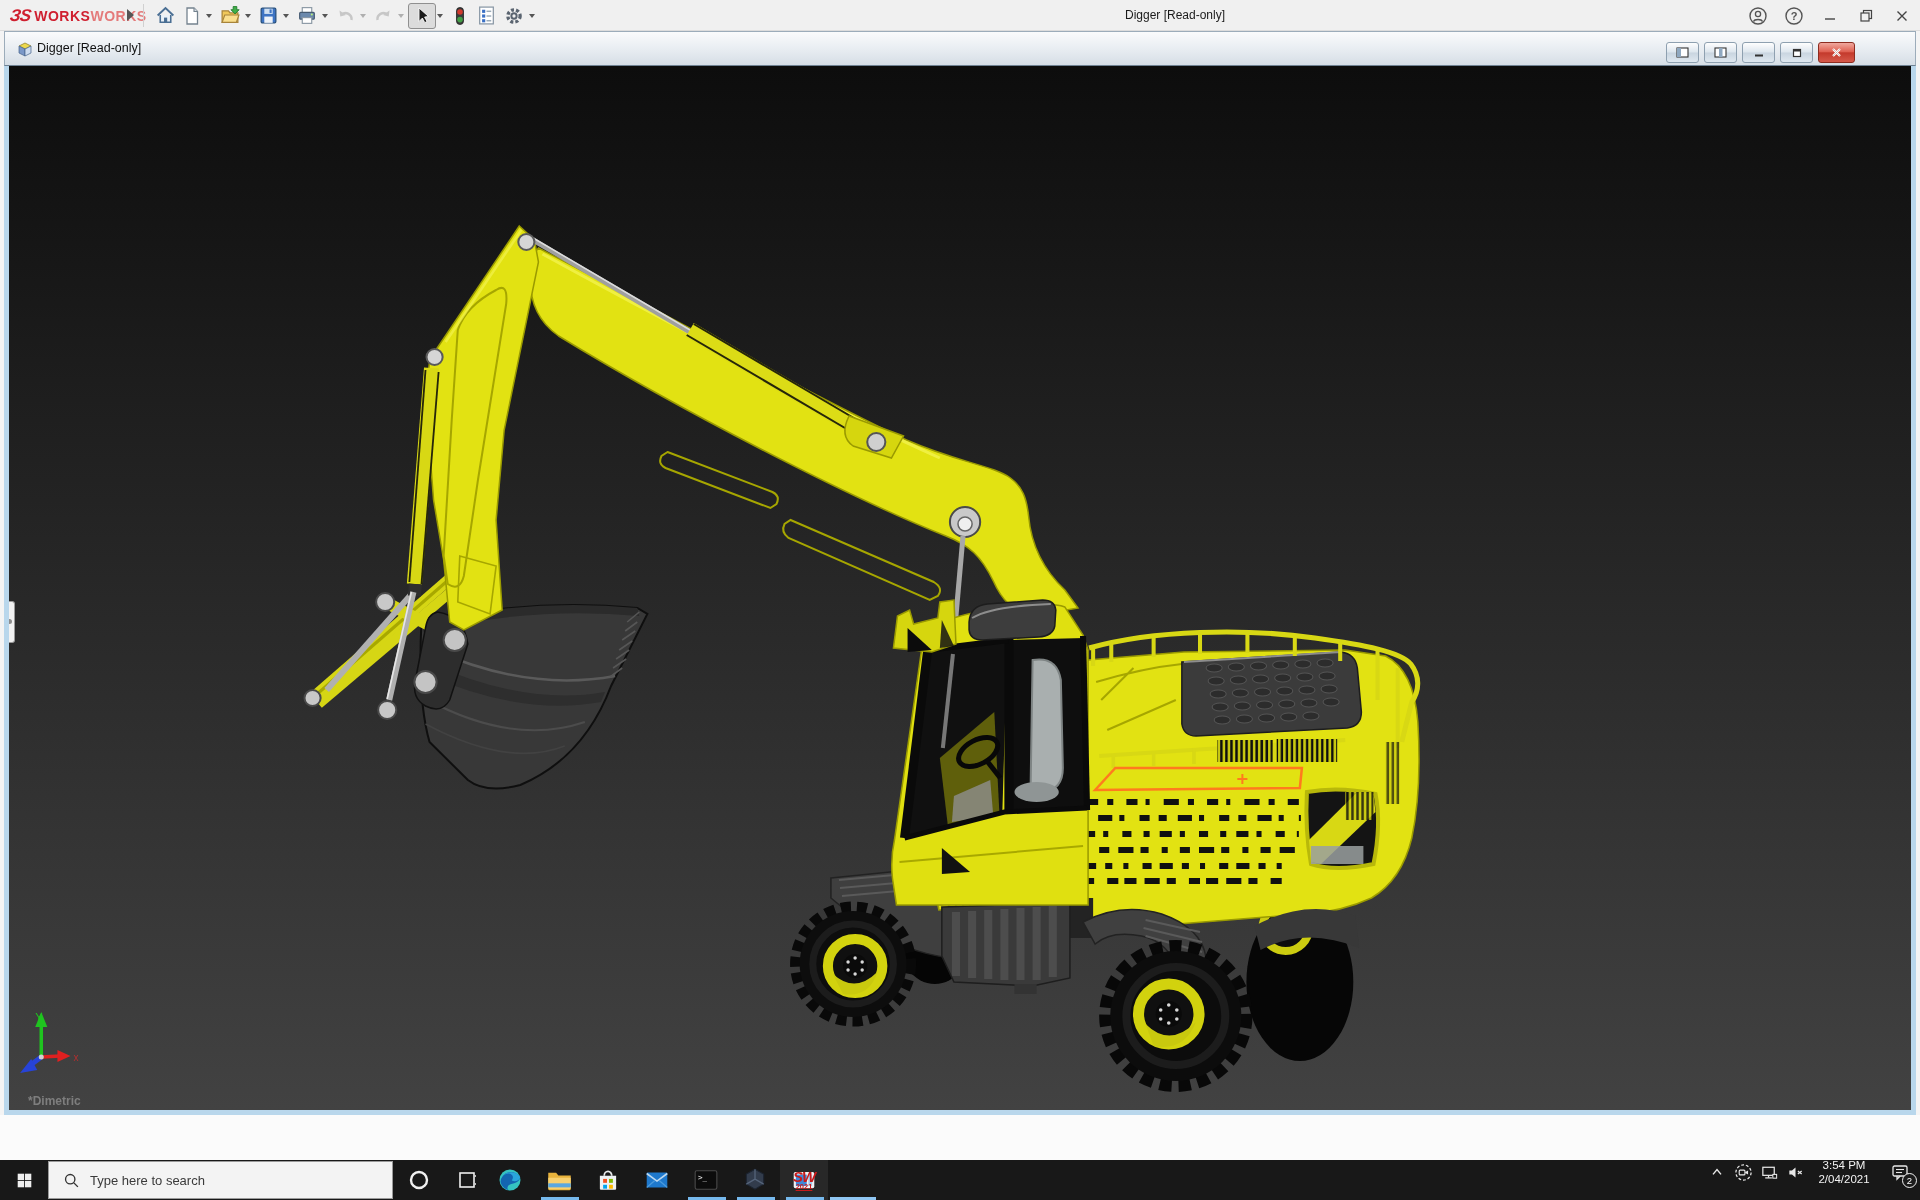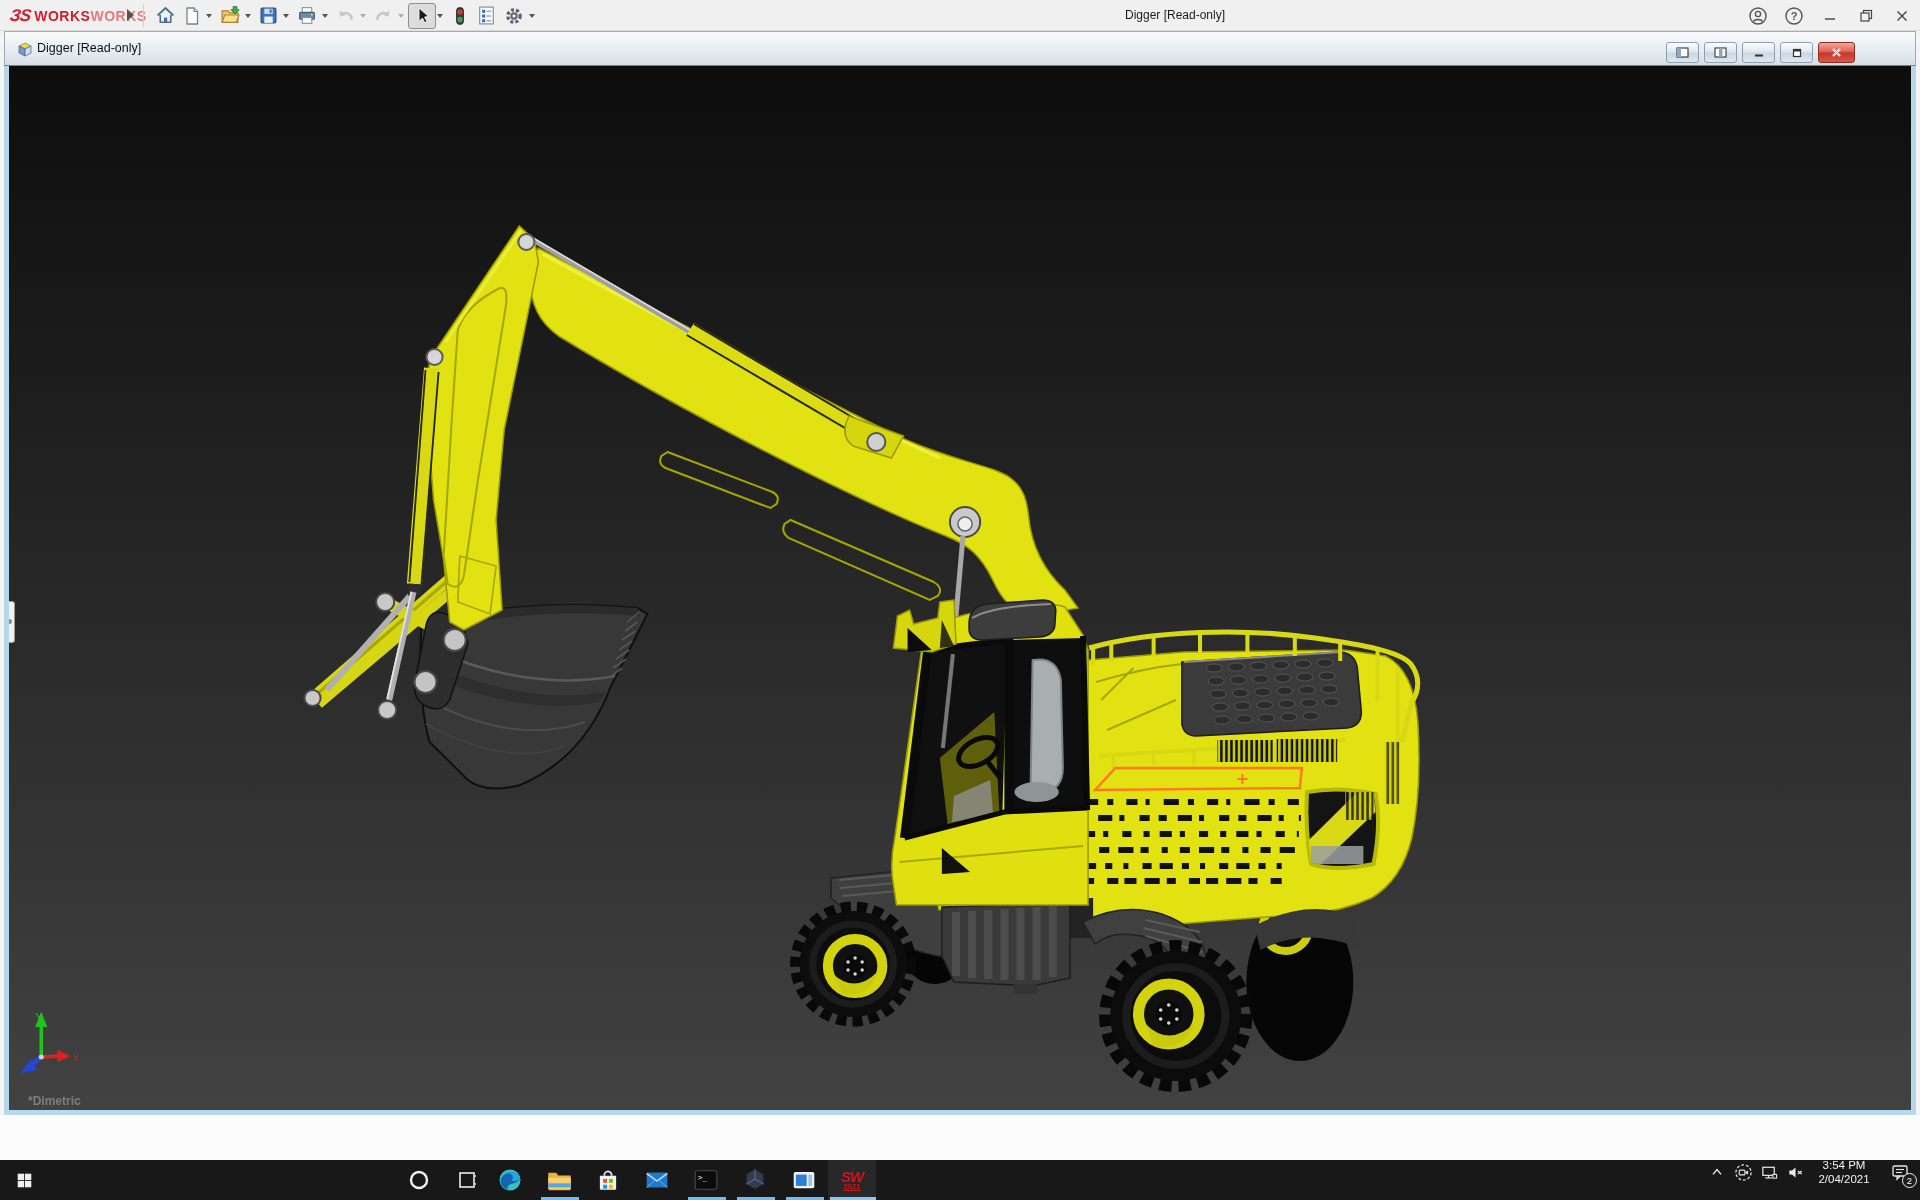--- a/index.html
+++ b/index.html
@@ -519,20 +519,27 @@
 
   <div class="taskbar">
     <div class="start">
       <svg width="17" height="17" viewBox="0 0 20 20">
         <rect x="2" y="2" width="7.5" height="7.5" fill="#efefef"></rect>
           <rect x="10.5" y="2" width="7.5" height="7.5" fill="#efefef"></rect>
         <rect x="2" y="10.5" width="7.5" height="7.5" fill="#efefef"></rect>
           <rect x="10.5" y="10.5" width="7.5" height="7.5" fill="#efefef"></rect>
       </svg>
     </div>
+    <div class="search">
+      <svg class="mag" width="17" height="17" viewBox="0 0 20 20">
+        <circle cx="8.5" cy="8.5" r="5.5" fill="none" stroke="#333" stroke-width="1.6"></circle>
+        <line x1="12.8" y1="12.8" x2="17.5" y2="17.5" stroke="#333" stroke-width="1.6"></line>
+      </svg>
+      <span>Type here to search</span>
+    </div>
     <div class="tslot" style="left:395px">
       <svg width="22" height="22" viewBox="0 0 22 22">
         <circle cx="11" cy="11" r="8" fill="none" stroke="#f0f0f0" stroke-width="2.4"></circle>
       </svg>
     </div>
     <div class="tslot" style="left:443px">
       <svg width="20" height="20" viewBox="0 0 20 20">
         <rect x="3" y="3" width="14" height="14" fill="none" stroke="#efefef" stroke-width="1.6"></rect>
         <line x1="17.8" y1="6" x2="19" y2="6" stroke="#efefef" stroke-width="1.4"></line>
         <line x1="17.8" y1="14" x2="19" y2="14" stroke="#efefef" stroke-width="1.4"></line>
@@ -582,21 +589,21 @@
         <path d="M12 2 V11.2 L20 15.8 M12 11.2 L4 15.8" fill="none" stroke="#55647a" stroke-width="1.2"></path>
       </svg>
     </div>
     <div class="tslot" style="left:780px">
       <svg width="26" height="26" viewBox="0 0 24 24">
         <rect x="2.5" y="4.5" width="19" height="15" rx="1.5" fill="#f0f2f4"></rect>
         <rect x="4.5" y="7" width="10" height="10.5" fill="#2f7fd6"></rect>
         <rect x="16" y="7" width="3.5" height="10.5" fill="#9cc4ea"></rect>
       </svg>
     </div>
-    <div class="tslot" style="left:828px; background:rgba(255,255,255,.07)">
+    <div class="tslot" style="left:780px; background:rgba(255,255,255,.07)">
       <div class="swtxt">
         <span class="sw">SW</span>
         <span class="yr">2021</span>
       </div>
     </div>
     <div class="runline" style="left:541px;width:38px"></div>
     <div class="runline" style="left:688px;width:38px"></div>
     <div class="runline" style="left:737px;width:38px"></div>
     <div class="runline" style="left:786px;width:38px"></div>
     <div class="runline" style="left:830px;width:46px;background:#8fc6f2"></div>

